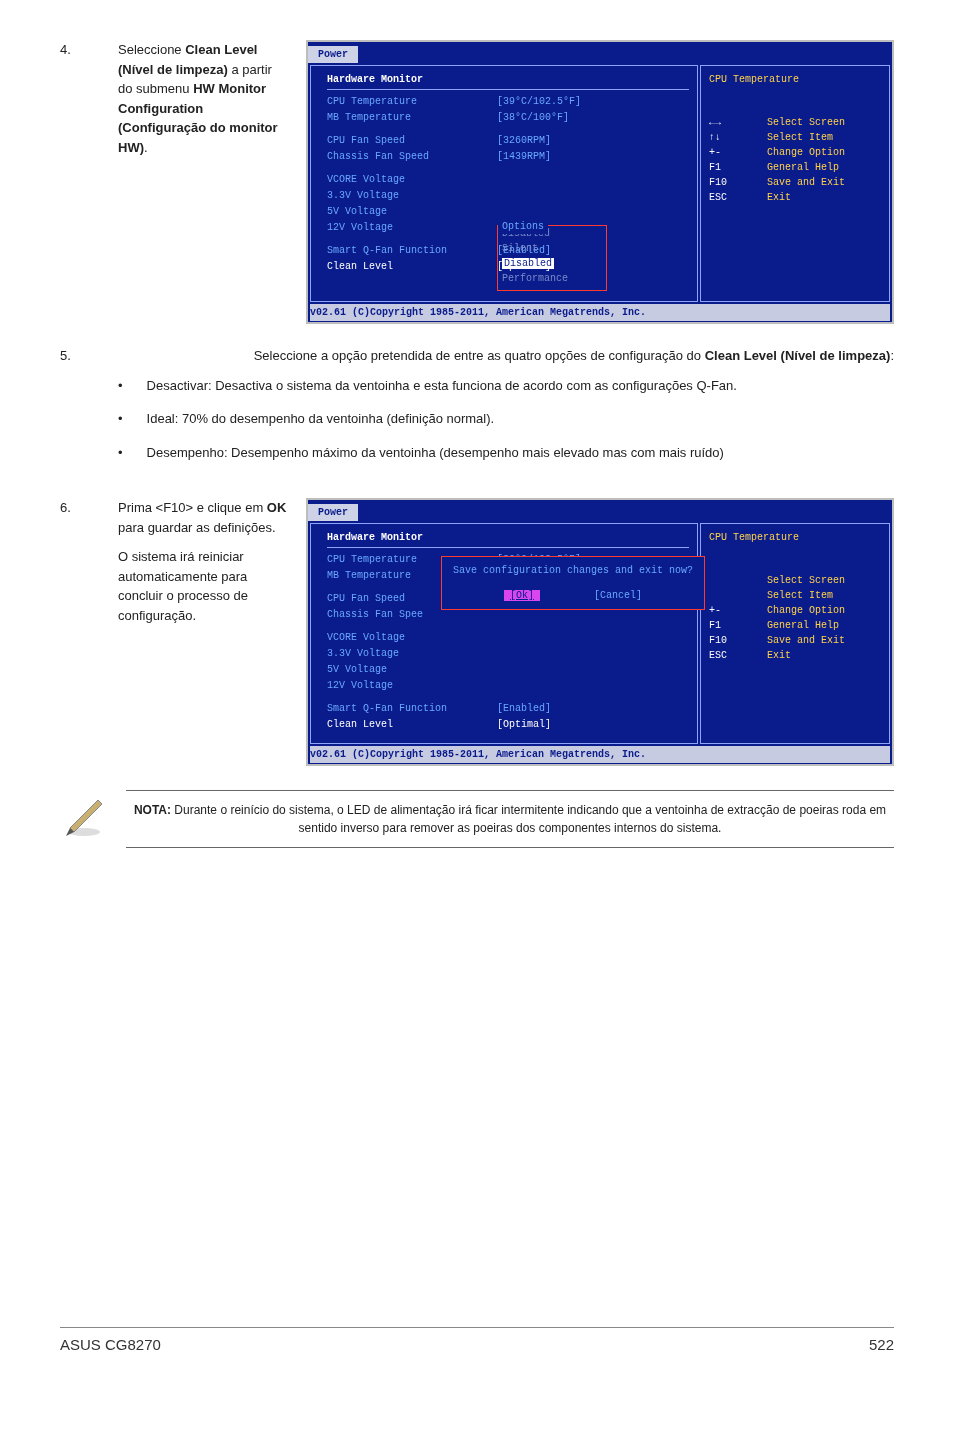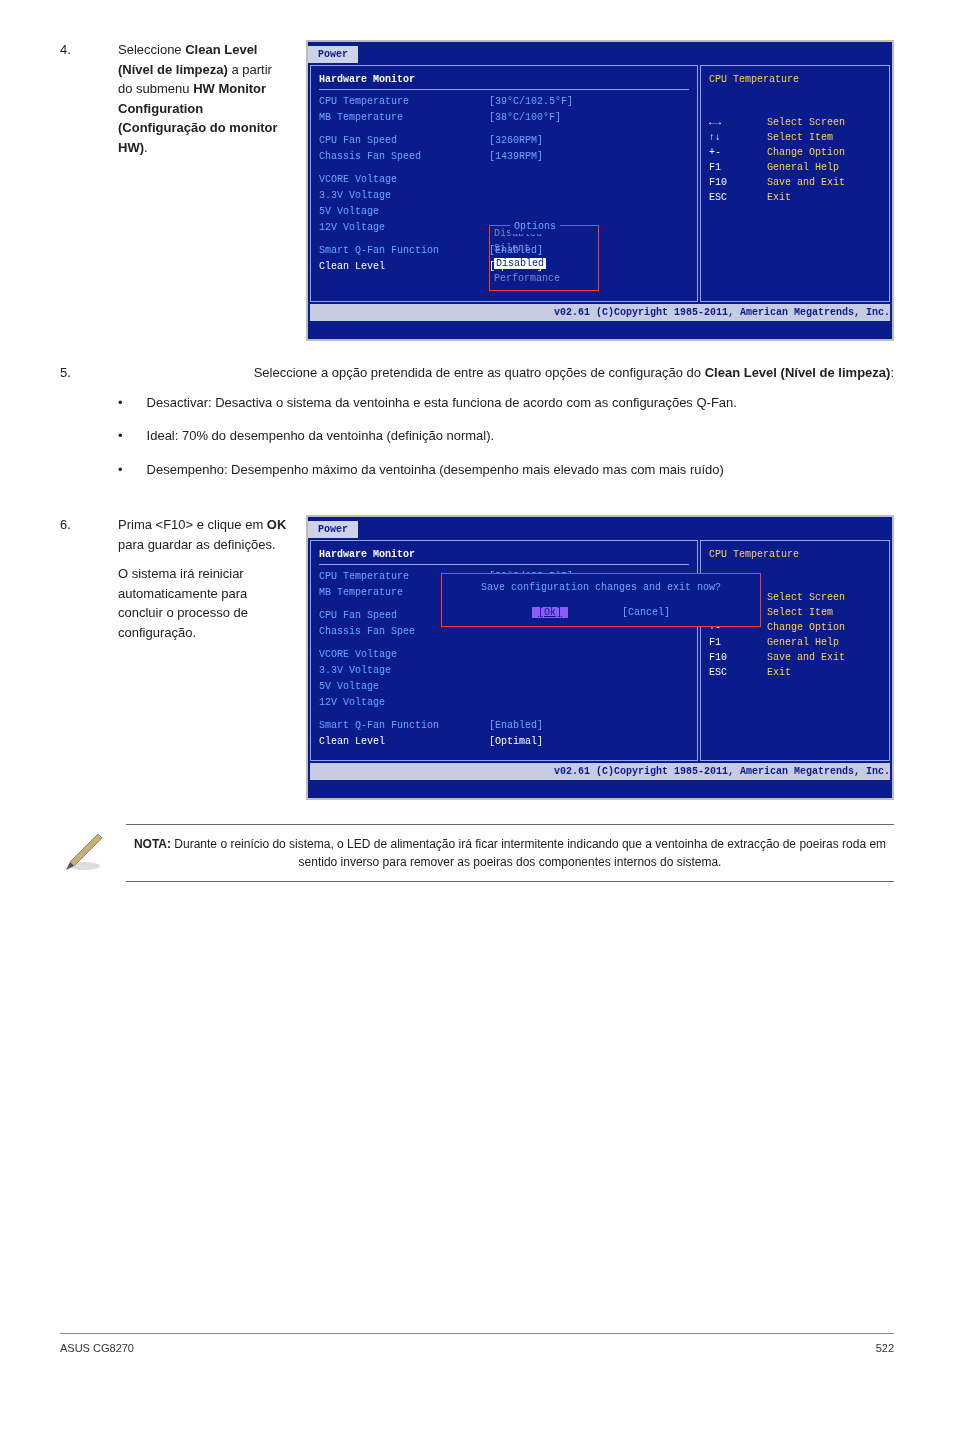--- a/index.html
+++ b/index.html
@@ -46,21 +46,21 @@
     padding: 1px 10px;
     font-weight: bold;
   }
   .bios-cols {
     display: flex;
   }
   .bios-left {
     flex: 1;
     border: 1px solid #8ea4ff;
     margin: 2px;
-    padding: 6px 8px 10px 8px;
+    padding: 6px 8px 10px 16px;
   }
   .bios-right {
     width: 190px;
     border: 1px solid #8ea4ff;
     margin: 2px 2px 2px 0;
     padding: 6px 8px;
     font-size: 10px;
   }
   .bios-heading {
     color: #fff; font-weight: bold; margin-bottom: 4px;
@@ -72,47 +72,47 @@
   .bios-line.white .lbl, .bios-line.white .val { color: #fff; }
   .bios-optbox {
     border: 1px solid #ff3a2e;
     width: 110px;
     margin-left: 170px;
     margin-top: -50px;
     padding: 0 4px 4px 4px;
     position: relative;
   }
   .bios-optbox .legend {
-    position: absolute; top: -7px; left: 20px;
+    position: absolute; top: -7px; left: 0;
     background: #0a1b8b; color: #69a8ff; padding: 0 4px;
   }
   .opt-dim { color: #7a8bc9; }
   .opt-sel { background: #fff; color: #0a1b8b; padding: 0 2px; }
   .bios-keys { margin-top: 28px; color: #ffd24a; }
   .bios-keys .k { display: flex; gap: 24px; }
   .bios-keys .kb { width: 34px; color: #fff; }
   .bios-keys .arrow-lr::before { content: "\2190\2192"; }
   .bios-keys .arrow-ud::before { content: "\2191\2193"; }
   .bios-foot {
     background: #c7cbe2; color: #0a1b8b;
-    text-align: right; font-weight: bold;
-    padding: 1px 0; margin: 0 2px 18px 2px;
+    text-align: left; font-weight: bold;
+    padding: 1px 0; margin: 0 2px 1px 2px;
   }
   .bios-dialog {
     position: absolute;
     left: 130px; top: 32px;
     border: 1px solid #ff3a2e;
     background: #0a1b8b;
     padding: 6px 10px;
     color: #69a8ff;
     text-align: center;
-    width: 320px;
+    width: 264px;
   }
   .bios-dialog .btns { margin-top: 10px; }
-  .bios-ok { background: #8b5cf6; color: #0a1b8b; padding: 0 6px; margin-right: 48px; text-decoration: underline; }
+  .bios-ok { background: #d946ef; color: #0a1b8b; padding: 0 6px; margin-right: 48px; text-decoration: underline; }
   .bios-cancel { color: #69a8ff; }
   .bios-left-wrap { position: relative; }
   ul.bullets {
     list-style: none;
     margin: 10px 0 0 0;
     padding: 0;
   }
   ul.bullets li {
     display: flex;
     gap: 24px;
@@ -136,21 +136,21 @@
     text-align: center;
   }
   .footer {
     position: absolute;
     bottom: 24px;
     left: 60px; right: 60px;
     border-top: 1px solid #888;
     padding-top: 6px;
     display: flex;
     justify-content: space-between;
-    font-size: 11px;
+    font-size: 15px;
     color: #333;
   }
   b { font-weight: bold; }
 </style>
 </head>
 <body>
 <div class="page">
 
 <div class="row">
   <div class="step-num">4.</div>

